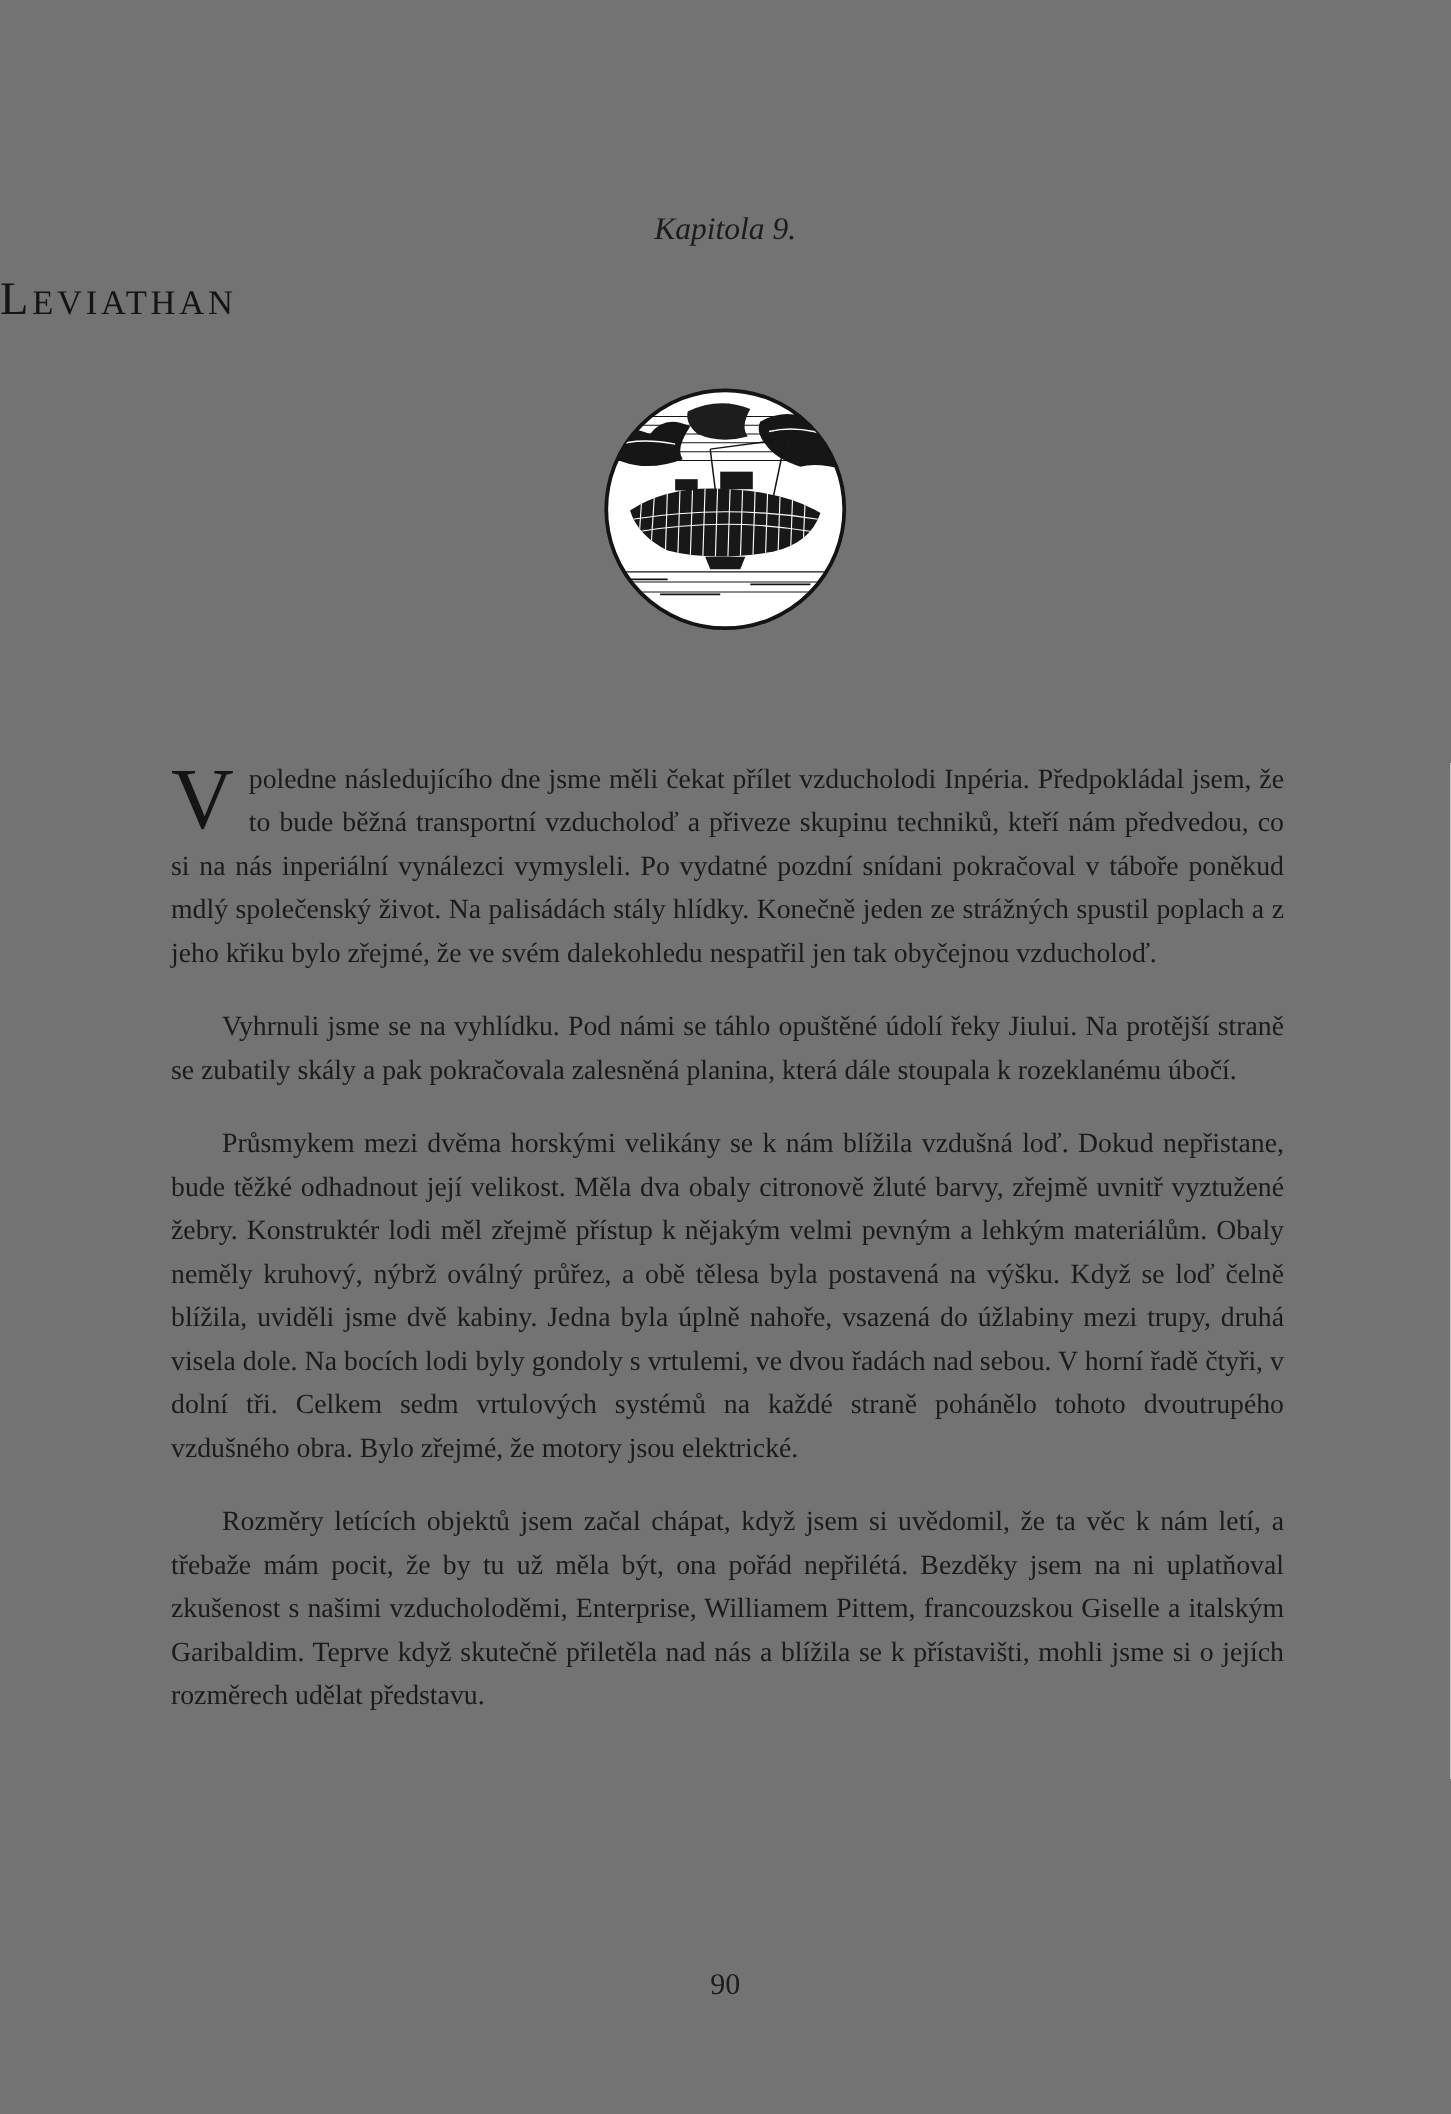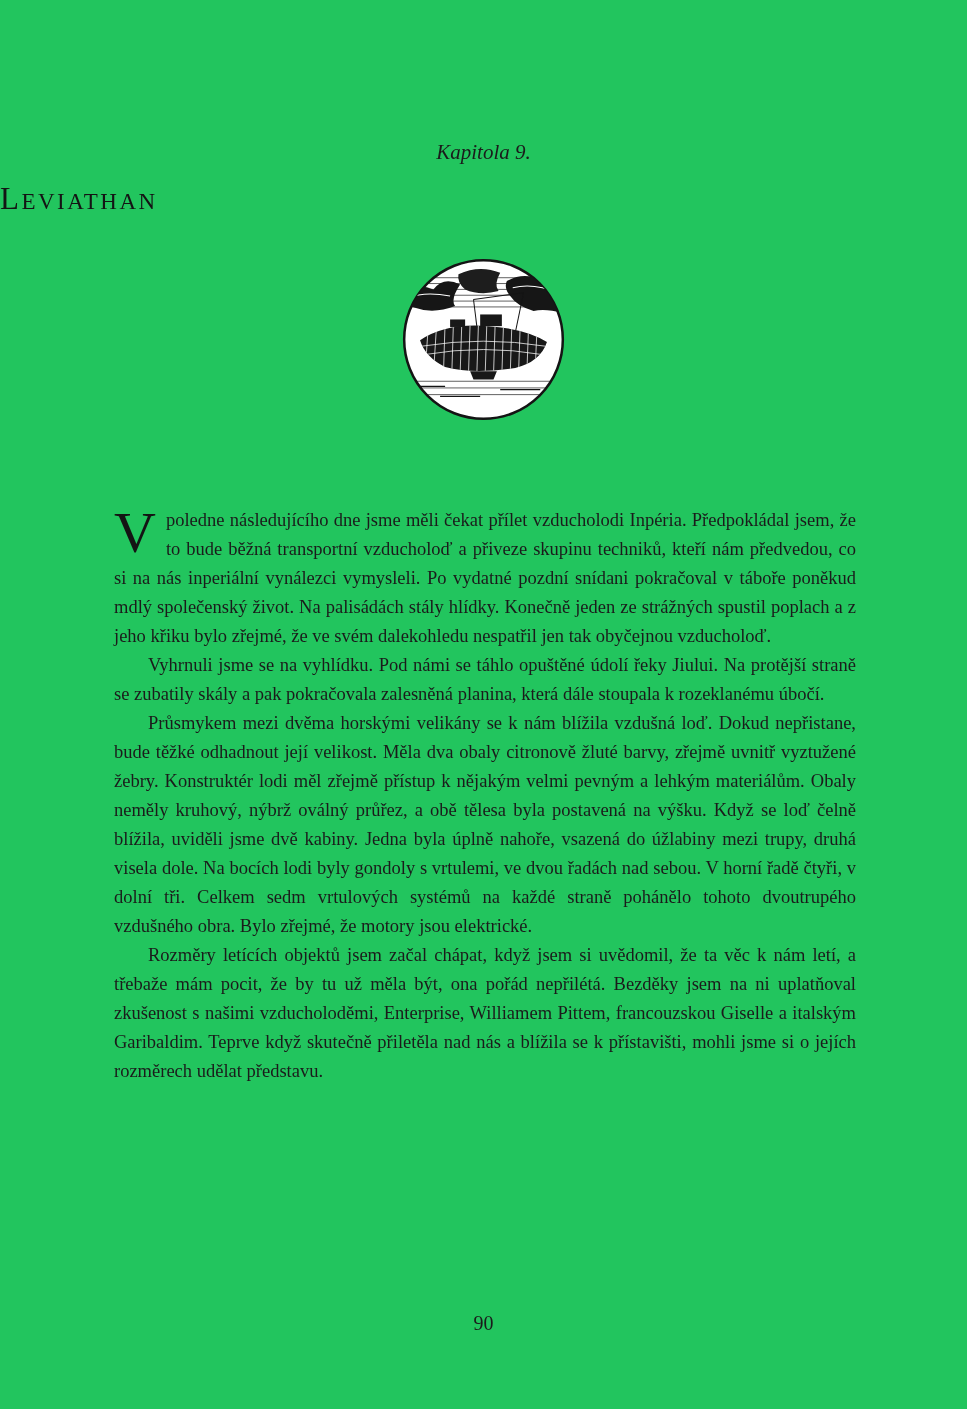--- a/index.html
+++ b/index.html
@@ -1,21 +1,21 @@
 <!DOCTYPE html>
 <html><head>
 <meta charset="utf-8">
 <style>
   * { margin: 0; padding: 0; box-sizing: border-box; }
   html, body { background: #ffffff; }
   .book-page {
     position: relative;
     width: 967px;
     height: 1409px;
-    background: #22c55e;
+    background: #737373;
     font-family: "Liberation Serif", "DejaVu Serif", serif;
     color: #1b1b1b;
     overflow: hidden;
   }
   .chapter-label {
     position: absolute;
     top: 140px; left: 0;
     width: 100%;
     text-align: center;
     font-style: italic;
@@ -48,21 +48,21 @@
     position: absolute;
     top: 506px;
     left: 114px;
     width: 742px;
     font-size: 18.5px;
     line-height: 29px;
     text-align: justify;
     color: #1b1b1b;
   }
   .body-text p { margin: 0; }
-  .para.indent { text-indent: 34px; }
+  .para.indent { text-indent: 34px; margin-top: 20px; }
   .drop-cap {
     float: left;
     font-size: 58px;
     line-height: 47px;
     padding: 3px 10px 0 0;
     color: #141414;
   }
   .page-number {
     position: absolute;
     top: 1312px; left: 0;

